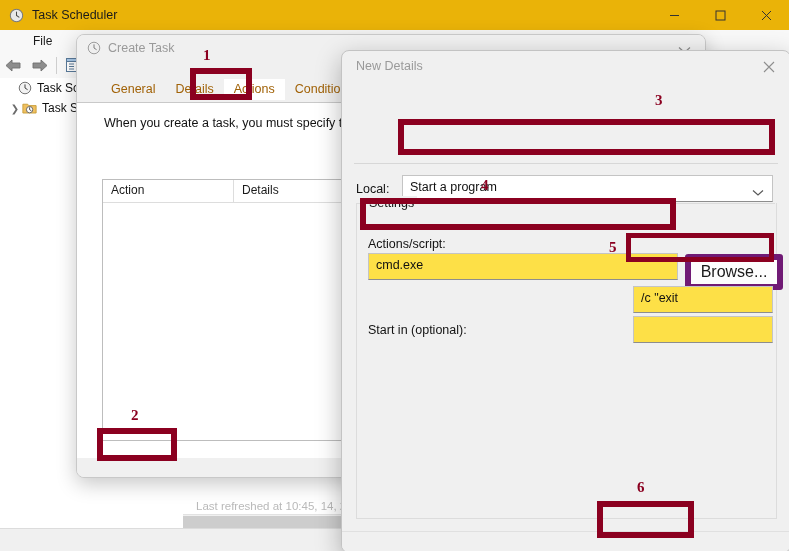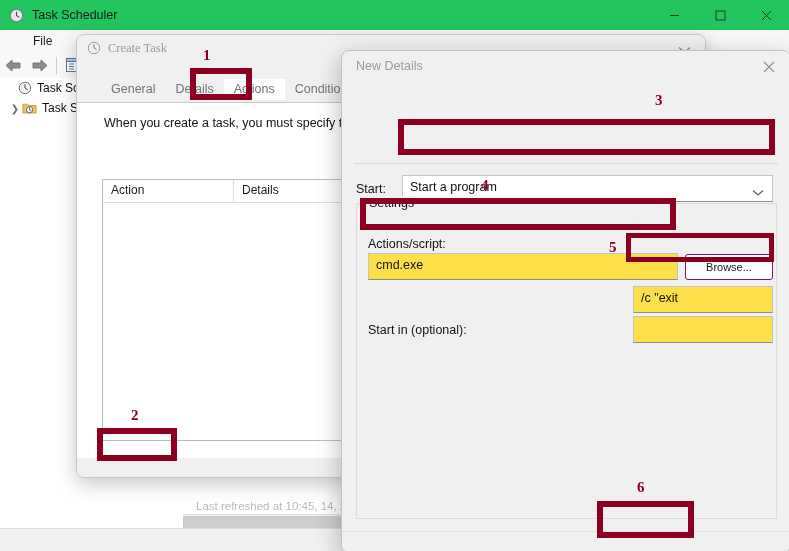--- a/index.html
+++ b/index.html
@@ -12,21 +12,21 @@
   }
   #root { position: relative; width: 789px; height: 551px; background:#ffffff; }
 
   
   .ts-window {
     position: absolute; left: 0; top: 0; width: 789px; height: 551px;
     background: #ffffff; overflow: hidden;
   }
   .ts-titlebar {
     position: absolute; left: 0; top: 0; width: 789px; height: 30px;
-    background: #22c55e; display: flex; align-items: center;
+    background: #eab308; display: flex; align-items: center;
   }
   .ts-title-icon { margin-left: 9px; margin-right: 8px; display:flex; }
   .ts-title-text { font-size: 12.5px; color: #1b1b1b; }
   .ts-winbtns { position: absolute; right: 0; top: 0; height: 30px; display: flex; }
   .ts-winbtn { width: 46px; height: 30px; display: flex; align-items: center; justify-content: center; }
   .ts-winbtn svg { display:block; }
 
   .ts-menubar {
     position: absolute; left: 0; top: 30px; width: 789px; height: 22px;
     background: #f8f8f8; display: flex; align-items: center;
@@ -66,43 +66,43 @@
   .ts-hscroll .thumb { position:absolute; left:0; top:1px; height:12px; width:182px; background:#cdcdcd; }
   .ts-vline { position:absolute; left:182px; top:0; width:1px; height:473px; background:#d8d8d8; }
 
   
   .ct-dialog {
     position: absolute; left: 76px; top: 34px; width: 628px; height: 442px;
     background: #f0f0f0; border: 1px solid #c8c8c8; border-radius: 8px;
     box-shadow: 0 6px 20px rgba(0,0,0,0.22);
     overflow: hidden;
   }
-  .ct-titlebar { position:absolute; left:0; top:0; width:100%; height:26px; background:#f0f0f0; display:flex; align-items:center;font-family:Liberation Serif, serif; }
+  .ct-titlebar { position:absolute; left:0; top:0; width:100%; height:26px; background:#f0f0f0; display:flex; align-items:center; }
   .ct-title-icon { margin-left: 10px; margin-right: 7px; display:flex; }
   .ct-title-text { font-size: 12.5px; color: #9a9a9a; }
   .ct-chevron { position: absolute; right: 14px; top: 6px; color:#8a8a8a; }
   .ct-tabline { position:absolute; left:0; top:67px; width:100%; height:1px; background:#c9c9c9; }
   .ct-tabs { position:absolute; left:24px; top:44px; display:flex; }
-  .ct-tab { font-size:12.5px; color:#737373; padding: 3px 10px 4px 10px; white-space:nowrap; background:#f0f0f0; }
+  .ct-tab { font-size:12.5px; color:#a16207; padding: 3px 10px 4px 10px; white-space:nowrap; background:#f0f0f0; }
   .ct-tab.active { background:#ffffff; position:relative; z-index:3; }
 
   .ct-content { position:absolute; left:0; top:68px; width:100%; height:355px; background:#ffffff; }
   .ct-desc { position:absolute; left:27px; top:13px; font-size:12.5px; color:#121212; white-space:nowrap; }
 
   .ct-list {
     position:absolute; left:25px; top:76px; width:470px; height:260px;
     background:#ffffff; border:1px solid #bdbdbd;
   }
   .ct-list-head { display:flex; height:22px; border-bottom:1px solid #dddddd; }
   .ct-col { font-size:12px; color:#1a1a1a; padding: 3px 0 0 8px; }
   .ct-col.c1 { width:122px; border-right:1px solid #dddddd; }
   .ct-col.c2 { flex:1; }
   .win-btn {
-    min-width: 74px; height: 25px; background:#fdfdfd; border:1px solid #701a75;
-    border-radius:3px; font-size:11px; color:#1a1a1a;
+    min-width: 74px; height: 25px; background:#fdfdfd; border:6px solid #701a75;
+    border-radius:3px; font-size:16px; color:#1a1a1a;
     display:flex; align-items:center; justify-content:center;
     font-family:"Liberation Sans", sans-serif;
   }
 
   .ct-bottom { position:absolute; left:0; top:423px; width:100%; height:19px; background:#f0f0f0; }
 
   
   .na-dialog {
     position: absolute; left: 341px; top: 50px; width: 448px; height: 501px;
     background: #f0f0f0; border:1px solid #c3c3c3; border-radius:8px;
@@ -302,21 +302,21 @@
       <span class="na-title-text">New Details</span>
       <span class="na-close">
         <svg width="12" height="12" viewBox="0 0 12 12">
             <path d="M1 1l10 10M11 1L1 11" stroke="#8e8e8e" stroke-width="1.1"></path>
           </svg>
       </span>
     </div>
 
     <div class="na-hr"></div>
 
-    <span class="na-action-label">Start:</span>
+    <span class="na-action-label">Local:</span>
     <div class="na-combo">
       <span class="val">Start a program</span>
       <span class="chev">
         <svg width="12" height="8" viewBox="0 0 12 8">
             <path d="M1 1.5l5 4.5 5-4.5" stroke="#5a5a5a" stroke-width="1.2" fill="none"></path>
           </svg>
       </span>
     </div>
 
     <div class="na-group"></div>

